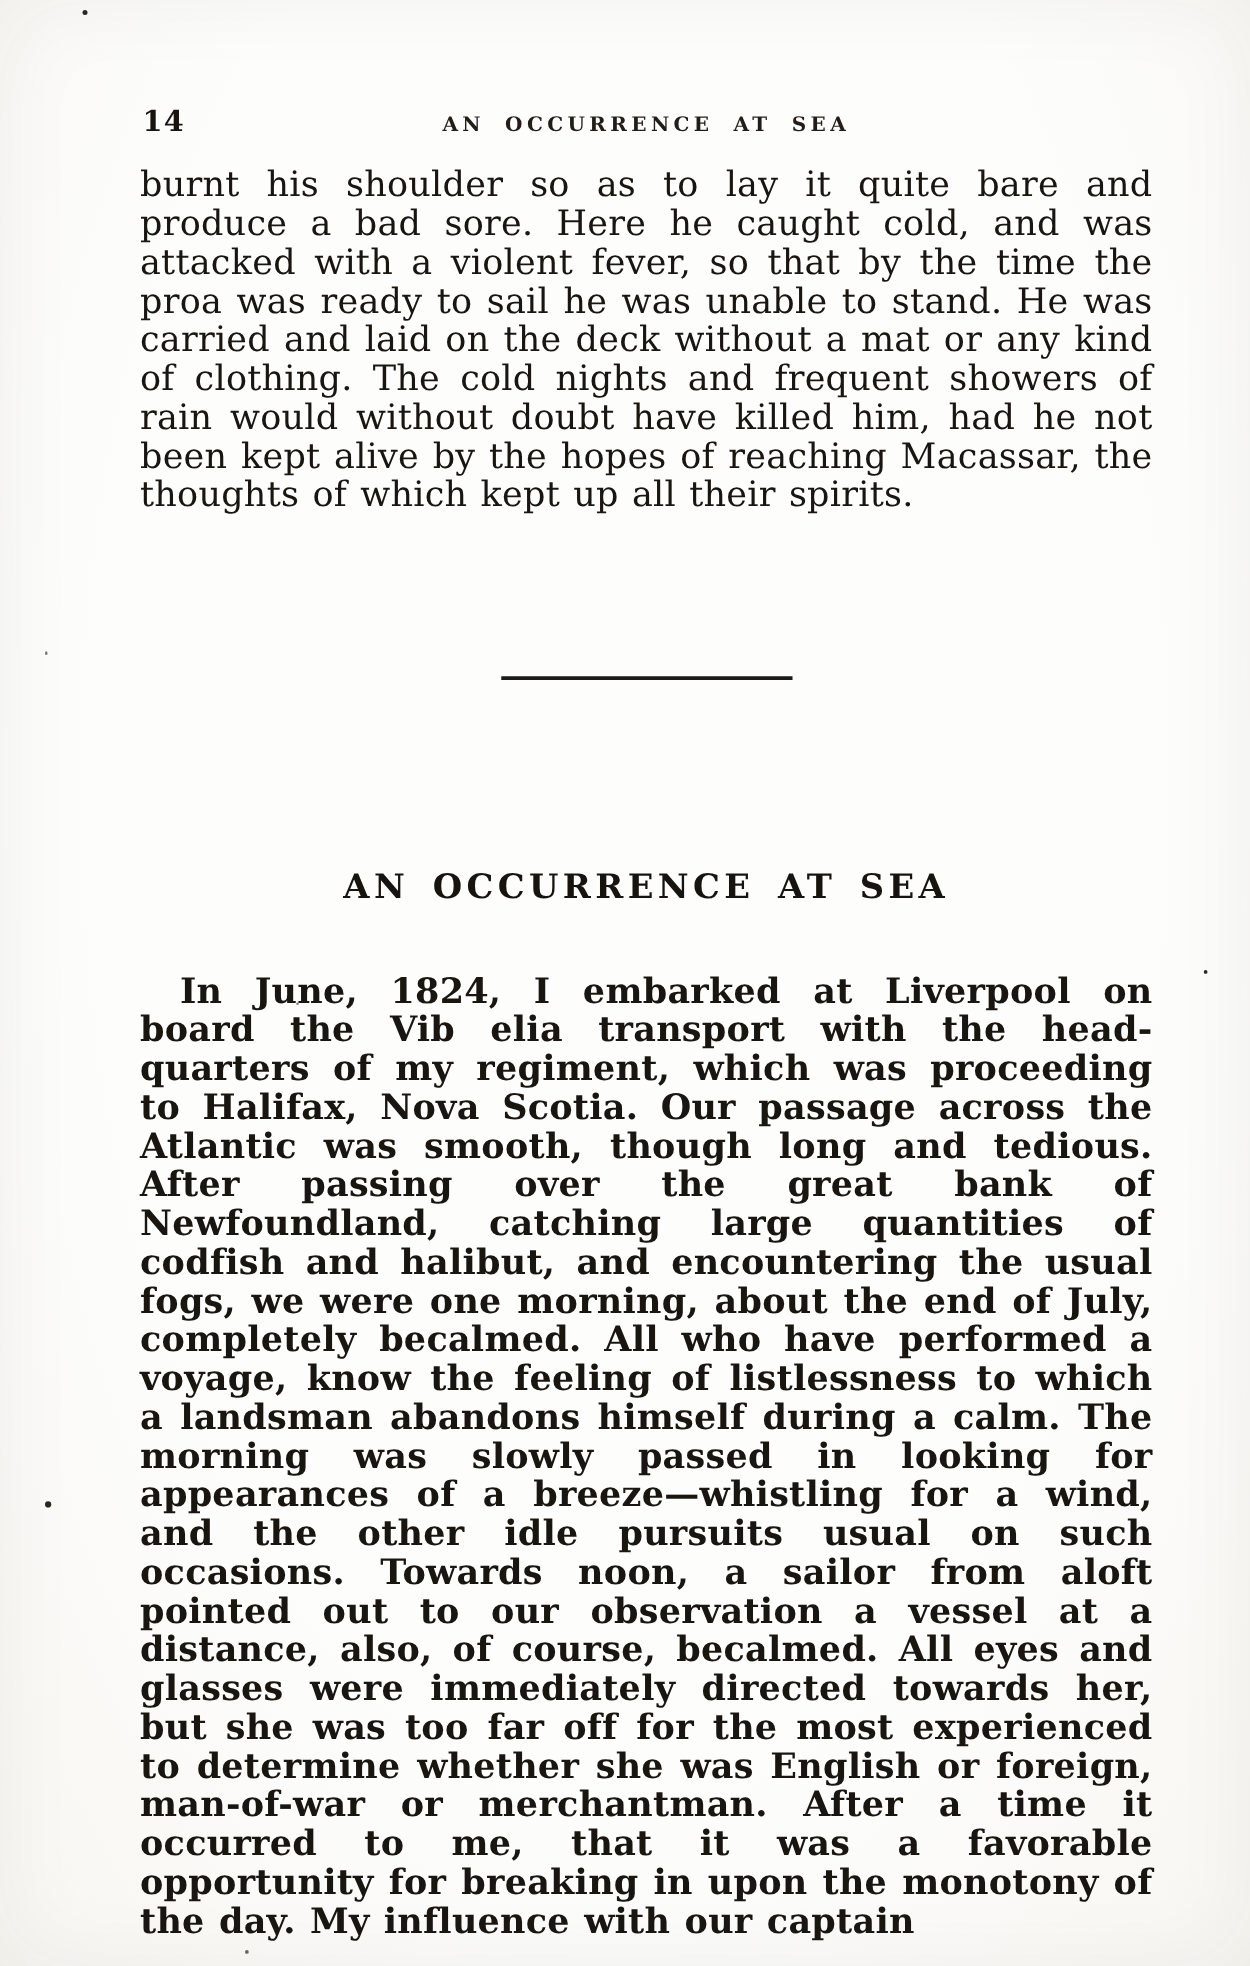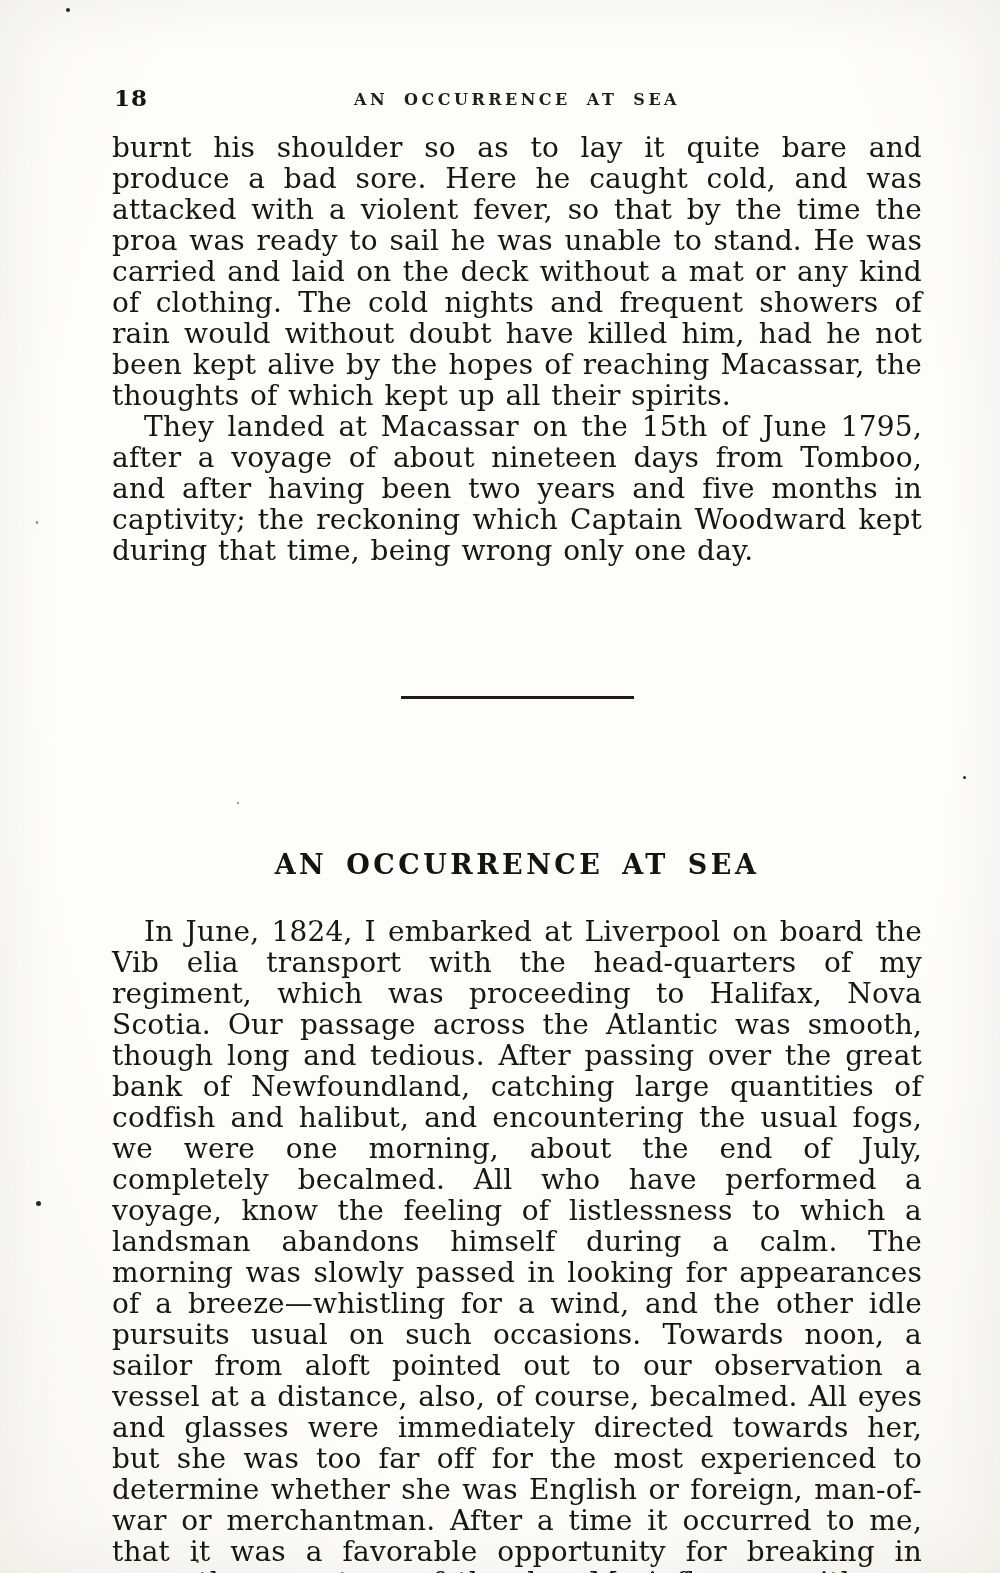--- a/index.html
+++ b/index.html
@@ -70,21 +70,21 @@
   .chapter-title {
     margin-top: 150px;
     text-align: center;
     font-size: 27px;
     font-weight: bold;
     letter-spacing: 3.5px;
     word-spacing: 6px;
     color: #17130f;
   }
 
-  .chapter-body { margin-top: 36px; }
+  .chapter-body { margin-top: 52px; font-weight: bold; }
 
   
   .speck {
     position: absolute;
     background: #2a2login620;
     background: #2a2620;
     border-radius: 50%;
   }
   .speck-1 { left: 66px;  top: 8px;    width: 4px; height: 4px; }
   .speck-2 { left: 36px;  top: 1201px; width: 5px; height: 5px; }
@@ -92,27 +92,26 @@
   .speck-4 { left: 237px; top: 802px;  width: 2px; height: 2px; opacity: .6; }
   .speck-5 { left: 36px;  top: 521px;  width: 2px; height: 3px; opacity: .6; }
   .speck-6 { left: 196px; top: 1560px; width: 3px; height: 3px; opacity: .7; }
 </style>
 </head>
 <body>
 
 <div class="page">
 
   <header class="page-header">
-    <span class="page-number">18</span>
+    <span class="page-number">14</span>
     <span class="running-title">AN OCCURRENCE AT SEA</span>
   </header>
 
   <section class="text-block">
     <p>burnt his shoulder so as to lay it quite bare and produce a bad sore. Here he caught cold, and was attacked with a violent fever, so that by the time the proa was ready to sail he was unable to stand. He was carried and laid on the deck without a mat or any kind of clothing. The cold nights and frequent showers of rain would without doubt have killed him, had he not been kept alive by the hopes of reaching Macassar, the thoughts of which kept up all their spirits.</p>
-    <p class="indent">They landed at Macassar on the 15th of June 1795, after a voyage of about nineteen days from Tomboo, and after having been two years and five months in captivity; the reckoning which Captain Woodward kept during that time, being wrong only one day.</p>
   </section>
 
   <div class="divider"></div>
 
   <h1 class="chapter-title">AN OCCURRENCE AT SEA</h1>
 
   <section class="text-block chapter-body">
     <p class="indent">In June, 1824, I embarked at Liverpool on board the Vib elia transport with the head-quarters of my regiment, which was proceeding to Halifax, Nova Scotia. Our passage across the Atlantic was smooth, though long and tedious. After passing over the great bank of Newfoundland, catching large quantities of codfish and halibut, and encountering the usual fogs, we were one morning, about the end of July, completely becalmed. All who have performed a voyage, know the feeling of listlessness to which a landsman abandons himself during a calm. The morning was slowly passed in looking for appearances of a breeze—whistling for a wind, and the other idle pursuits usual on such occasions. Towards noon, a sailor from aloft pointed out to our observation a vessel at a distance, also, of course, becalmed. All eyes and glasses were immediately directed towards her, but she was too far off for the most experienced to determine whether she was English or foreign, man-of-war or merchantman. After a time it occurred to me, that it was a favorable opportunity for breaking in upon the monotony of the day. My influence with our captain</p>
   </section>
 

